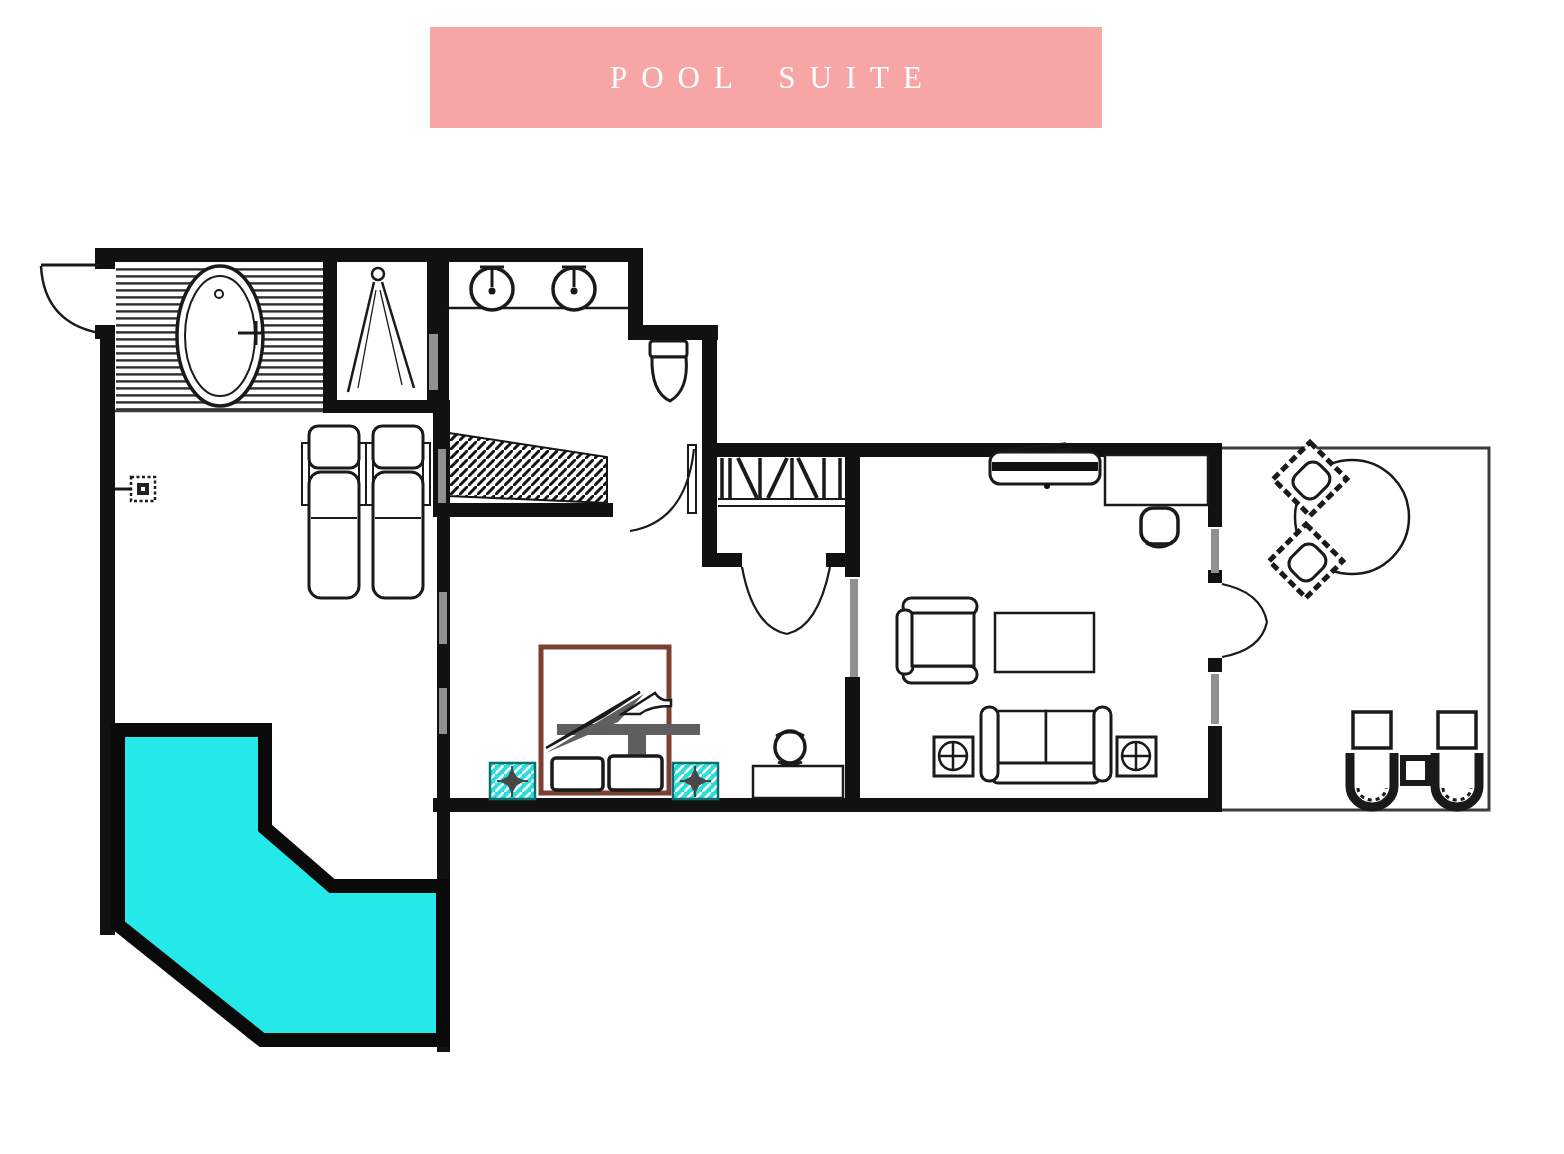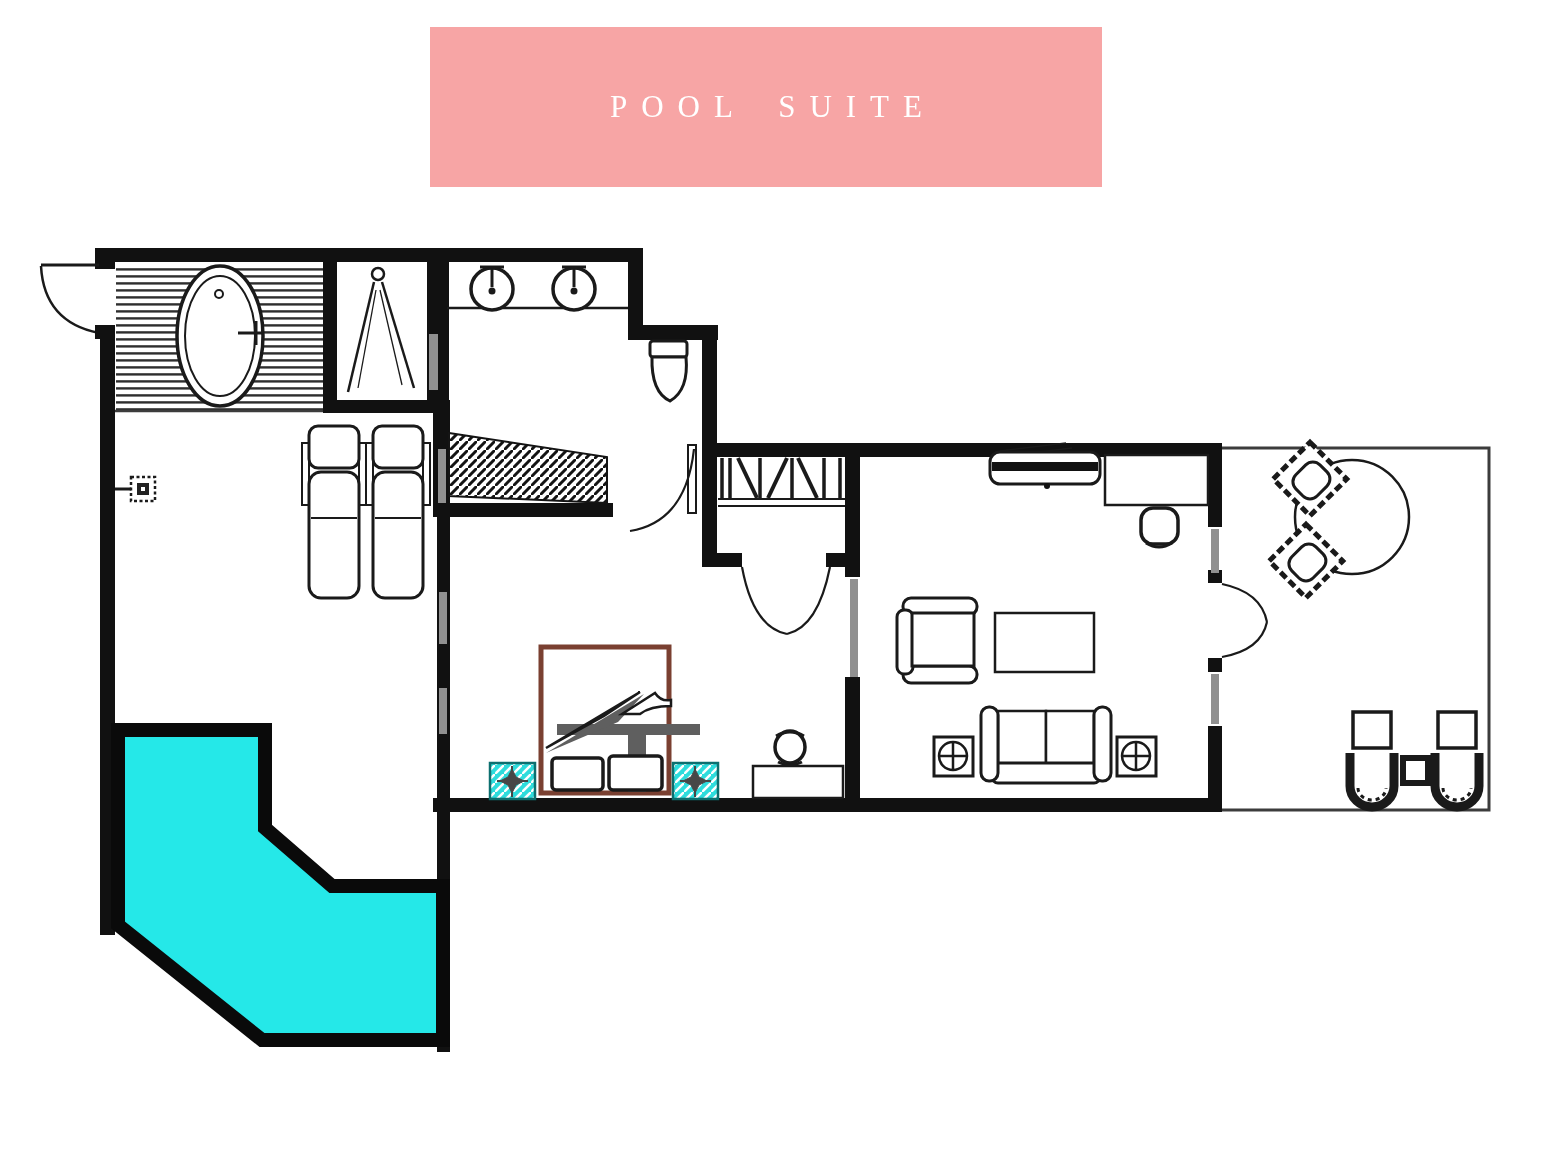--- a/index.html
+++ b/index.html
@@ -1,18 +1,18 @@
 <!DOCTYPE html>
 <html style="--banner-bg: #f7a5a5; --banner-text: #ffffff; --wall: #111111; --window: #909090; --line: #1a1a1a; --deck-line: #3c3c3c; --pool-water: #25e8e8; --pool-border: #0a0a0a; --bed-frame: #7a4031; --blanket: #5f5f5f; --nightstand: #2edcdc;"><head>
 <meta charset="utf-8">
 <style>
   html,body{margin:0;padding:0;background:#ffffff;}
   .stage{position:relative;width:1564px;height:1154px;background:#ffffff;overflow:hidden;
          font-family:"Liberation Serif", serif;}
-  .banner{position:absolute;left:430px;top:27px;width:672px;height:160px;
+  .banner{position:absolute;left:430px;top:27px;width:672px;height:101px;
           background:var(--banner-bg,#f7a5a5);display:flex;flex-direction:column;
           align-items:center;justify-content:space-evenly;}
   .banner .line{color:var(--banner-text,#ffffff);font-size:31px;letter-spacing:0.45em;
           word-spacing:0.35em;font-weight:400;text-indent:0.45em;white-space:nowrap;}
   svg.plan{position:absolute;left:0;top:0;}
   .wall{fill:var(--wall,#111);}
   .win{fill:var(--window,#909090);}
   .ln{stroke:var(--line,#1a1a1a);fill:none;}
   .fw{fill:#ffffff;stroke:var(--line,#1a1a1a);}
   .pool{fill:var(--pool-water,#25e8e8);stroke:var(--pool-border,#0a0a0a);}

